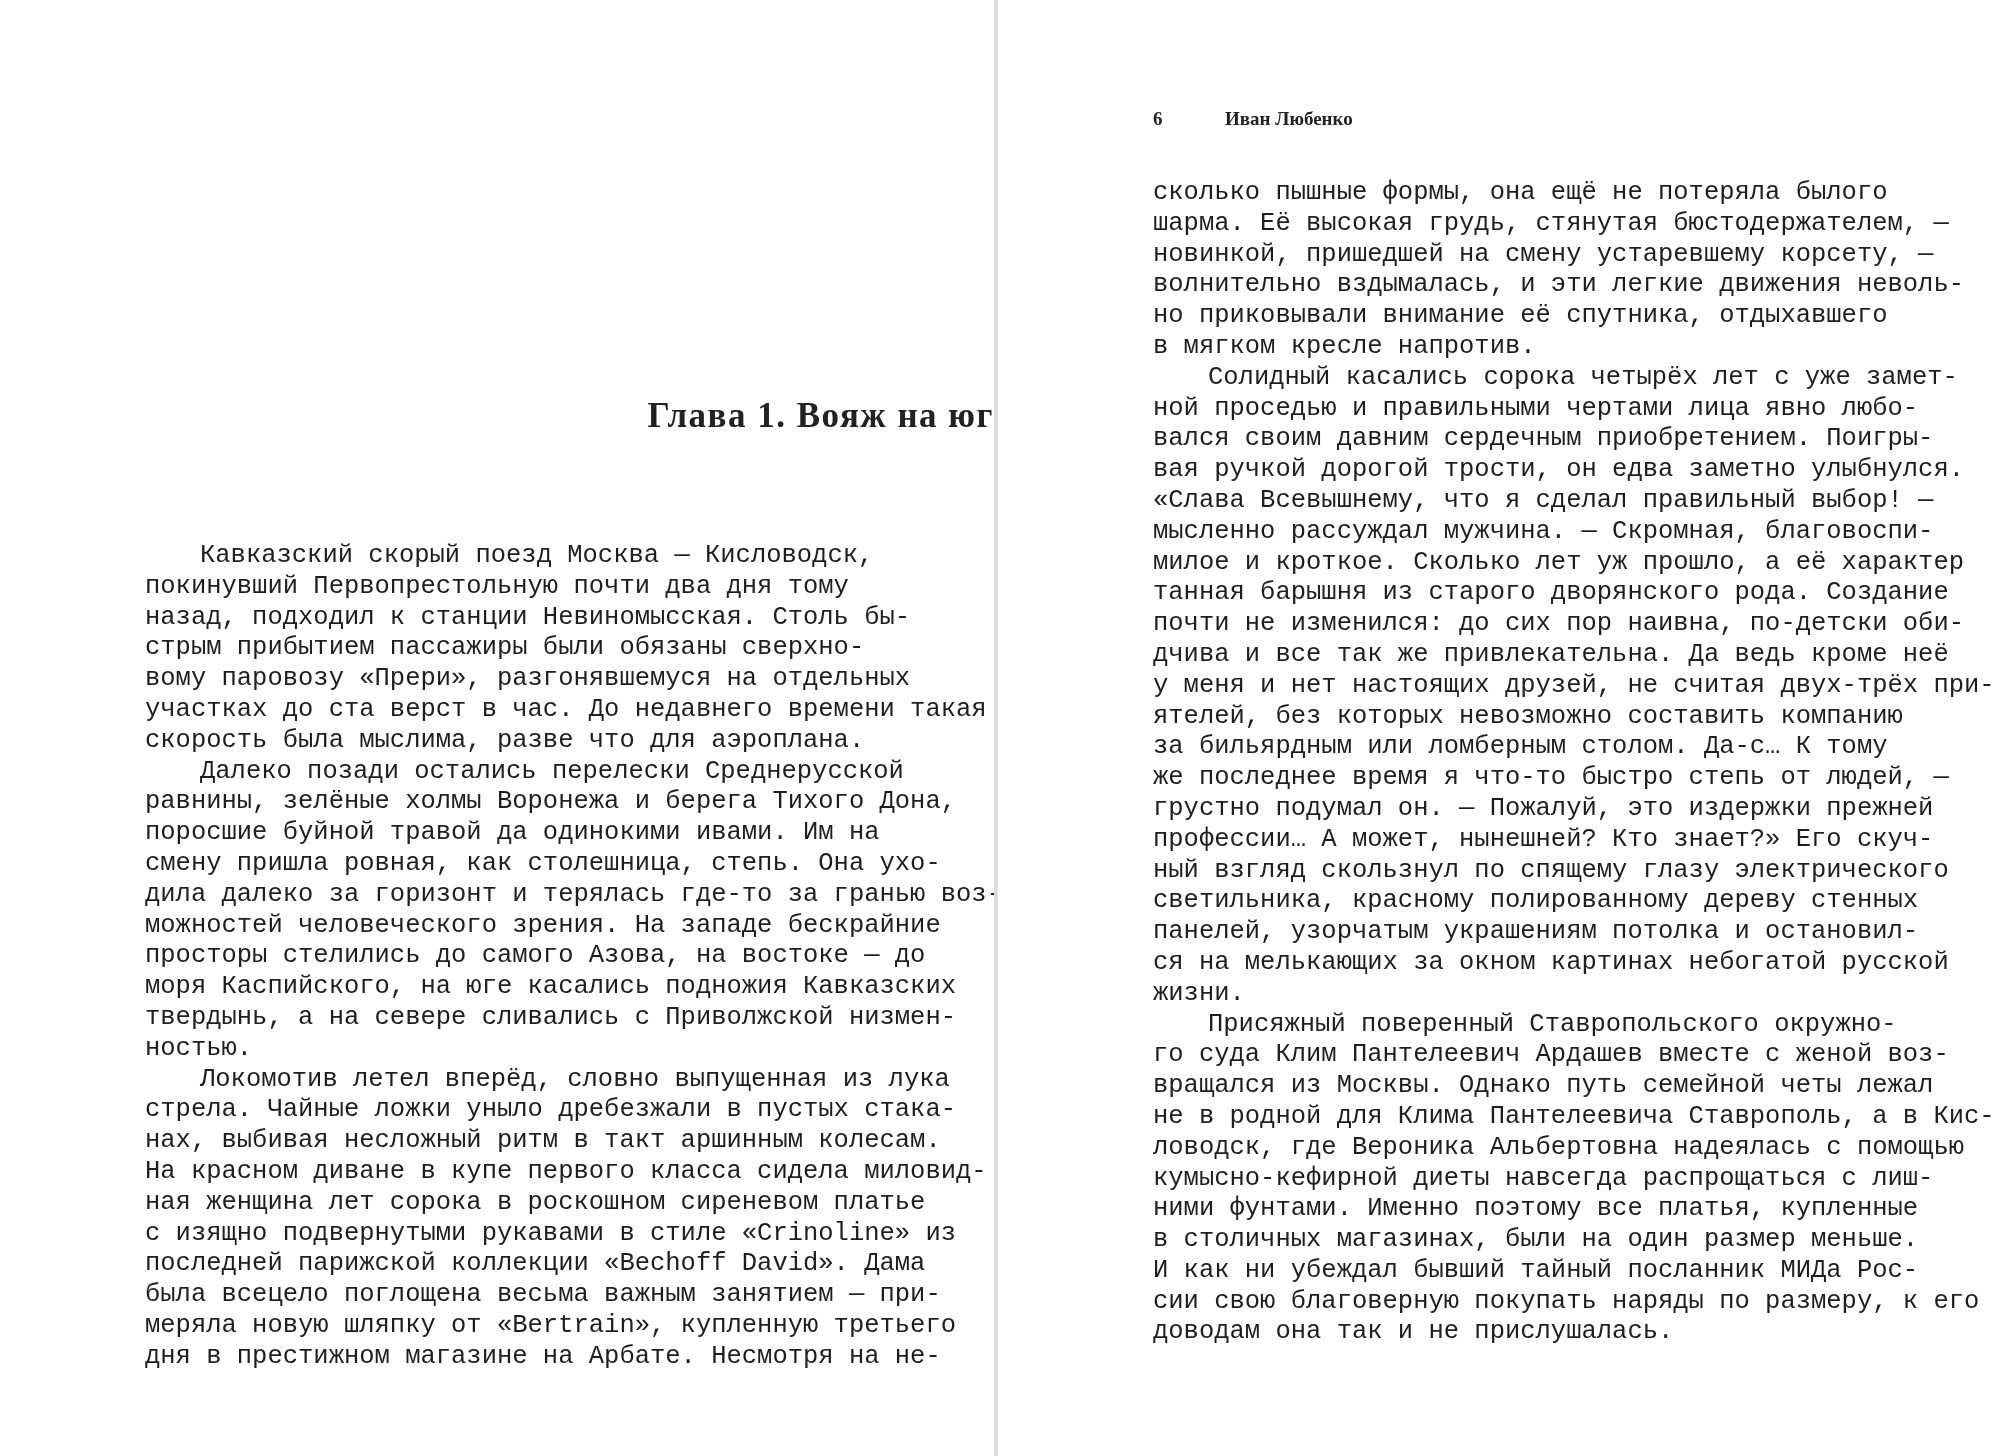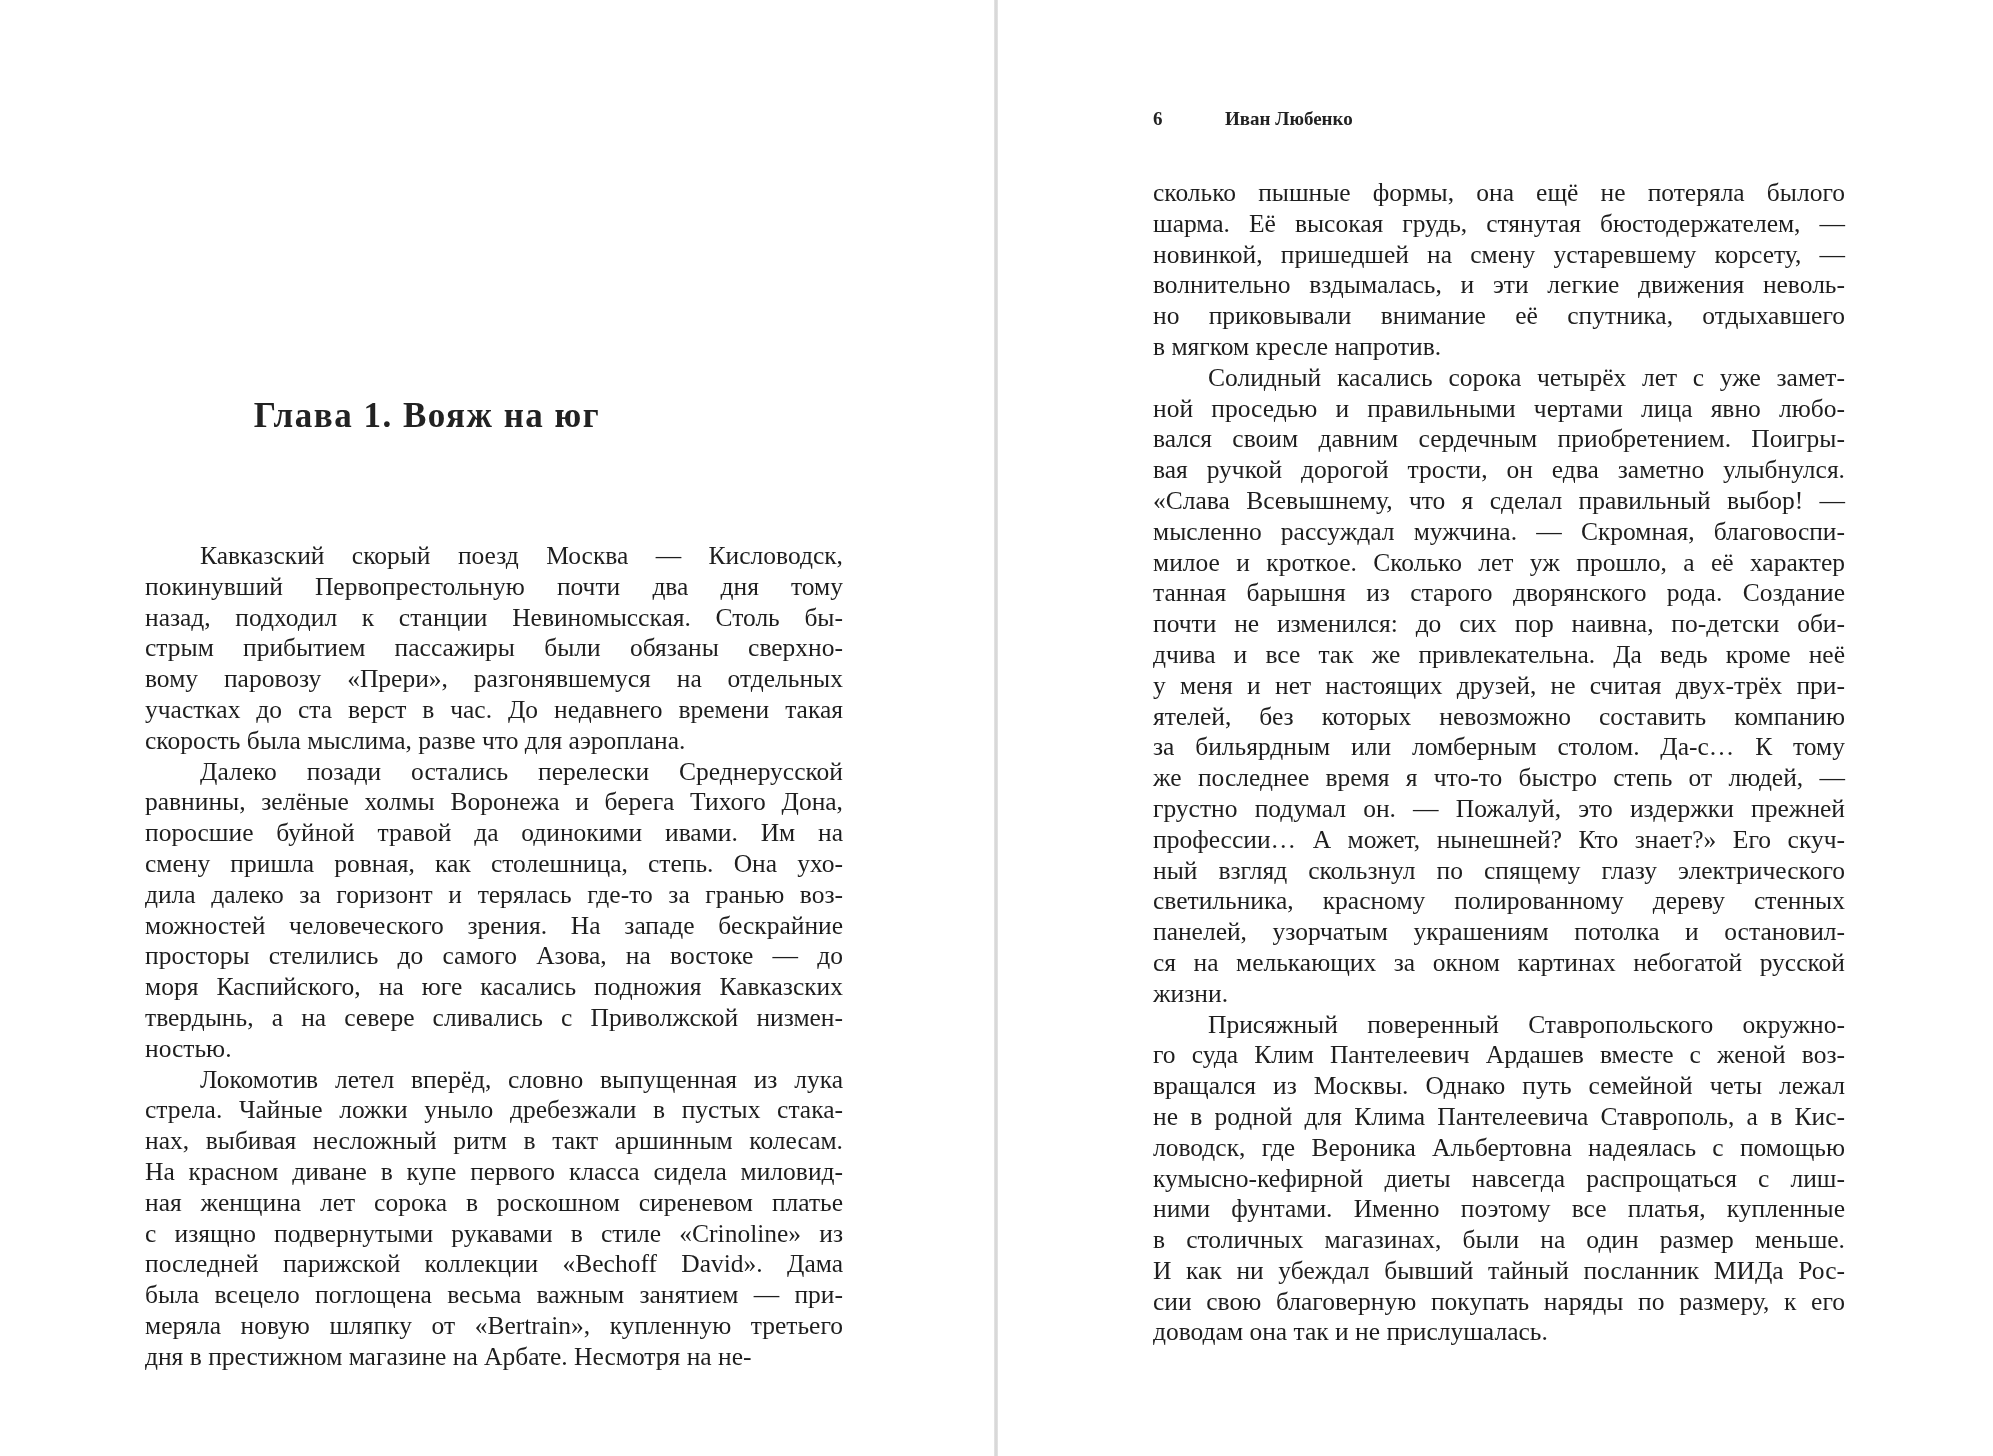--- a/index.html
+++ b/index.html
@@ -4,25 +4,25 @@
 <style>
   html, body { margin:0; padding:0; background:#ffffff; }
   body { width:1993px; height:1456px; position:relative; overflow:hidden;
          font-family:"Liberation Serif","DejaVu Serif",serif; color:#1e1e1e; }
   .page { position:absolute; top:0; height:1456px; background:#ffffff; }
   .page-left { left:0; width:994px; }
   .page-right { left:998px; width:995px; }
   .divider { position:absolute; left:994px; top:0; width:4px; height:1456px;
              background:linear-gradient(to right,#e6e6e6,#d4d4d4,#e6e6e6); }
   .chapter-title { position:absolute; left:0; width:994px; top:396px; margin:0;
-                   text-align:center; font-size:35px; font-weight:bold; letter-spacing:1.5px;
+                   text-align:right; font-size:35px; font-weight:bold; letter-spacing:1.5px;
                    color:#222; text-indent:-140px; }
   .running-head { position:absolute; top:108px; left:1153px; font-size:19px; font-weight:bold; color:#222; }
   .running-head .pnum { display:inline-block; width:72px; }
-  .text-block { position:absolute; font-size:25.5px; line-height:30.8px; text-align:justify; }
+  .text-block { position:absolute; font-size:25.5px; line-height:30.8px; text-align:justify;font-family:Liberation Mono, monospace; }
   .text-left { left:145px; width:698px; top:541px; }
   .text-right { left:1153px; width:692px; top:178px; }
   .line { display:block; white-space:nowrap; text-align:justify; text-align-last:justify; height:30.8px; }
   .line.last { text-align-last:left; }
   .line.indent { padding-left:55px; }
 </style>
 </head>
 <body>
 
 <div class="page page-left">

